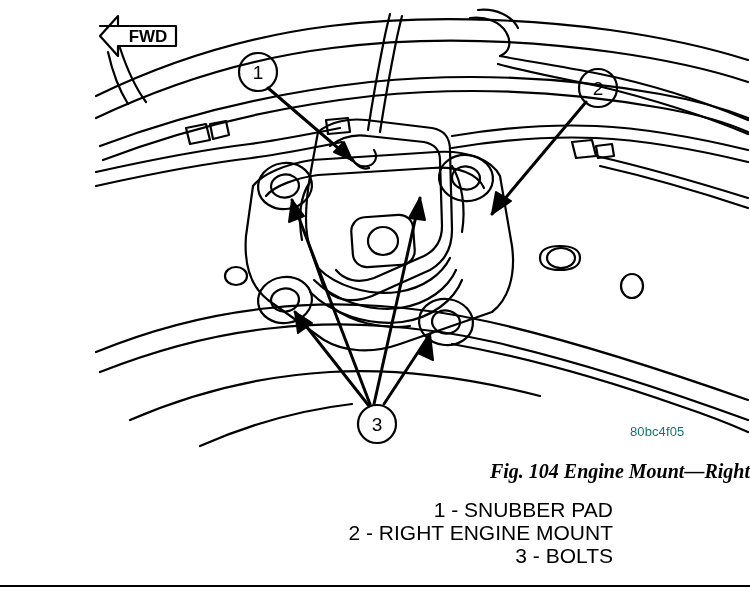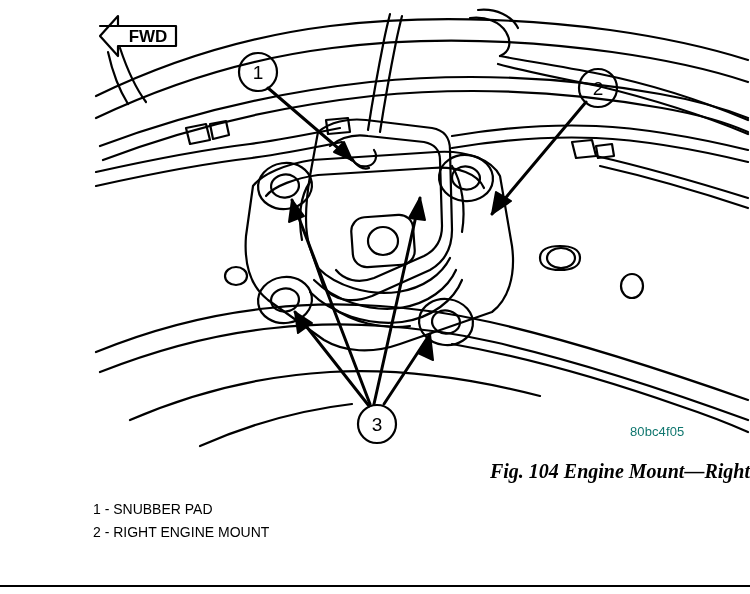--- a/index.html
+++ b/index.html
@@ -57,25 +57,26 @@
     color: #000;
   }
   
   #legend {
     position: absolute;
     left: 93px;
     top: 498px;
     width: 520px;
   }
   #legend .legend-item {
-    font-size: 14px;
+    font-size: 21px;
     color: #000;
     line-height: 23px;
     white-space: nowrap;
     font-family: "Liberation Sans", sans-serif;
+    text-align: right;
   }
   
   #bottom-rule {
     position: absolute;
     left: 0;
     top: 585px;
     width: 750px;
     height: 0;
     border-top: 2px solid #000;
   }
@@ -231,17 +232,18 @@
     </svg>
   </div>
 
   <div id="part-code">80bc4f05</div>
 
   <div id="figure-caption">Fig. 104 Engine Mount—Right</div>
 
   <div id="legend">
     <div class="legend-item">1 - SNUBBER PAD</div>
     <div class="legend-item">2 - RIGHT ENGINE MOUNT</div>
+    <div class="legend-item">3 - BOLTS</div>
   </div>
 
   <div id="bottom-rule"></div>
   <div id="bottom-fill"></div>
 </div>
 
 </body></html>

